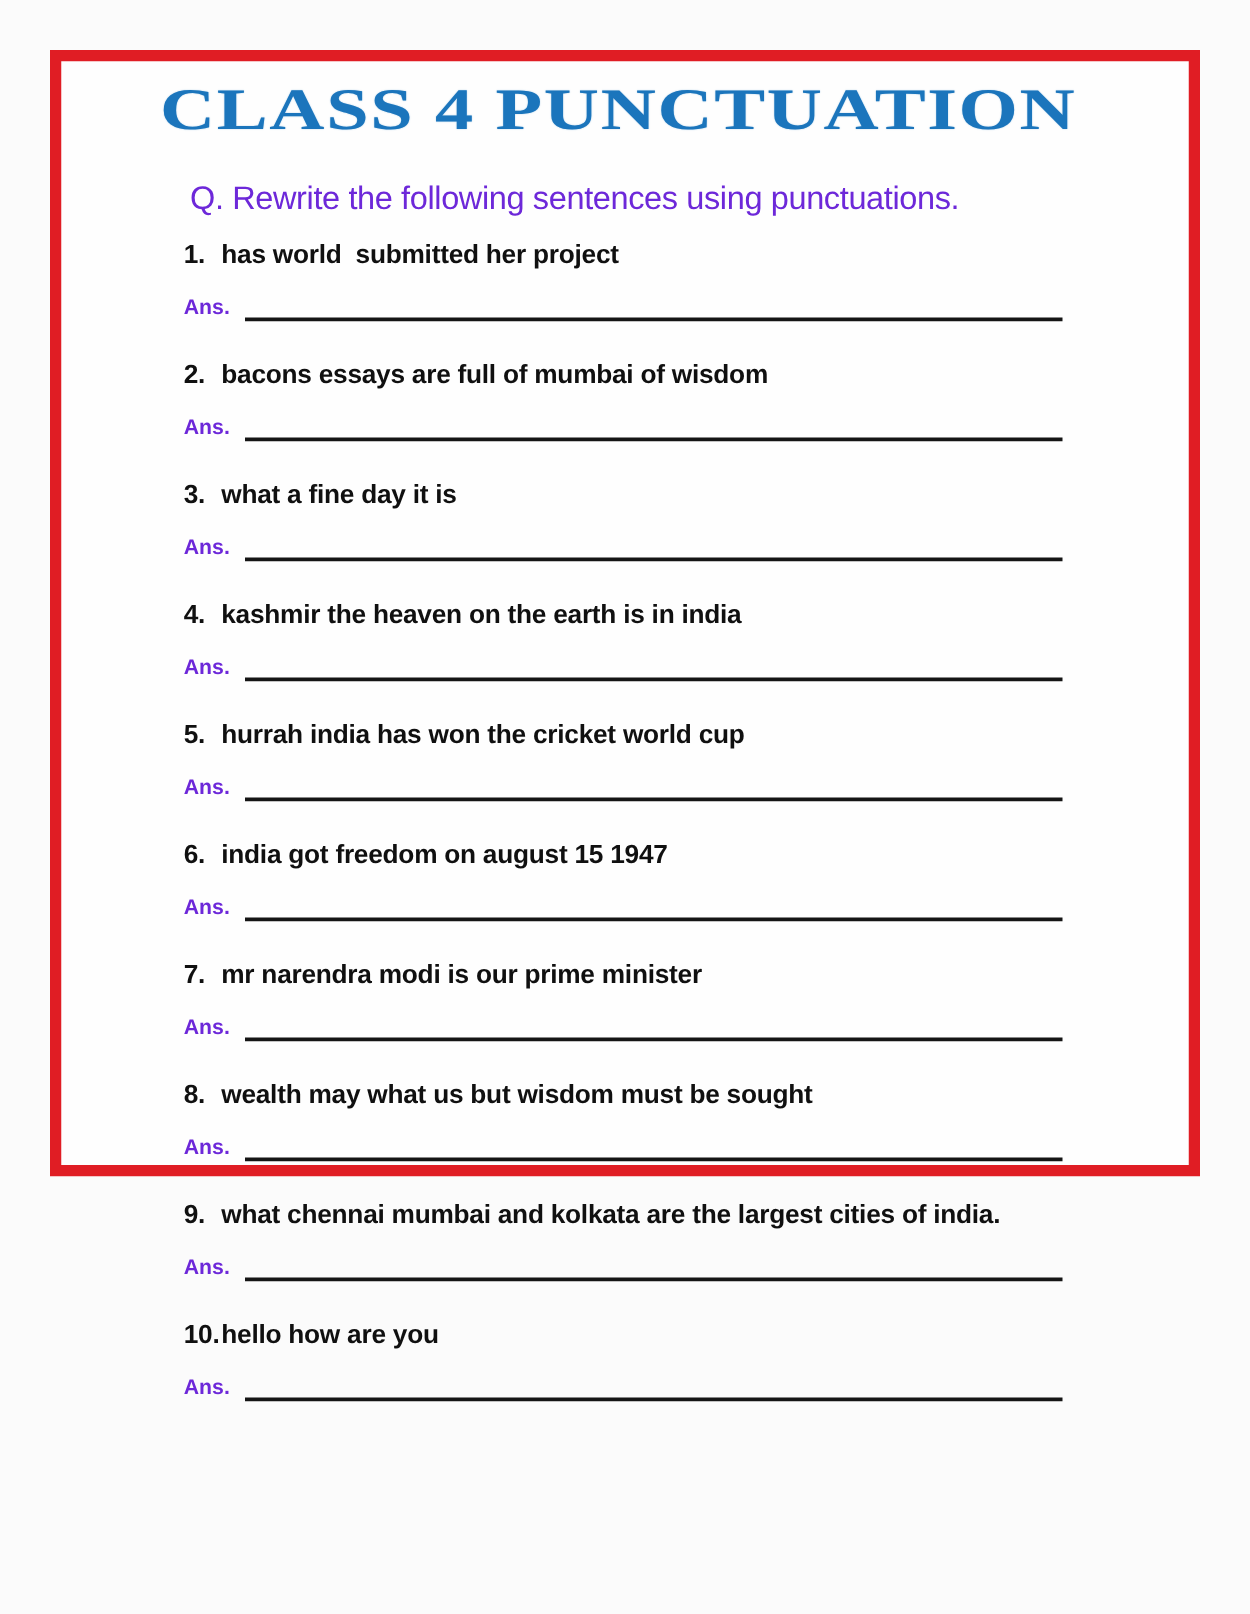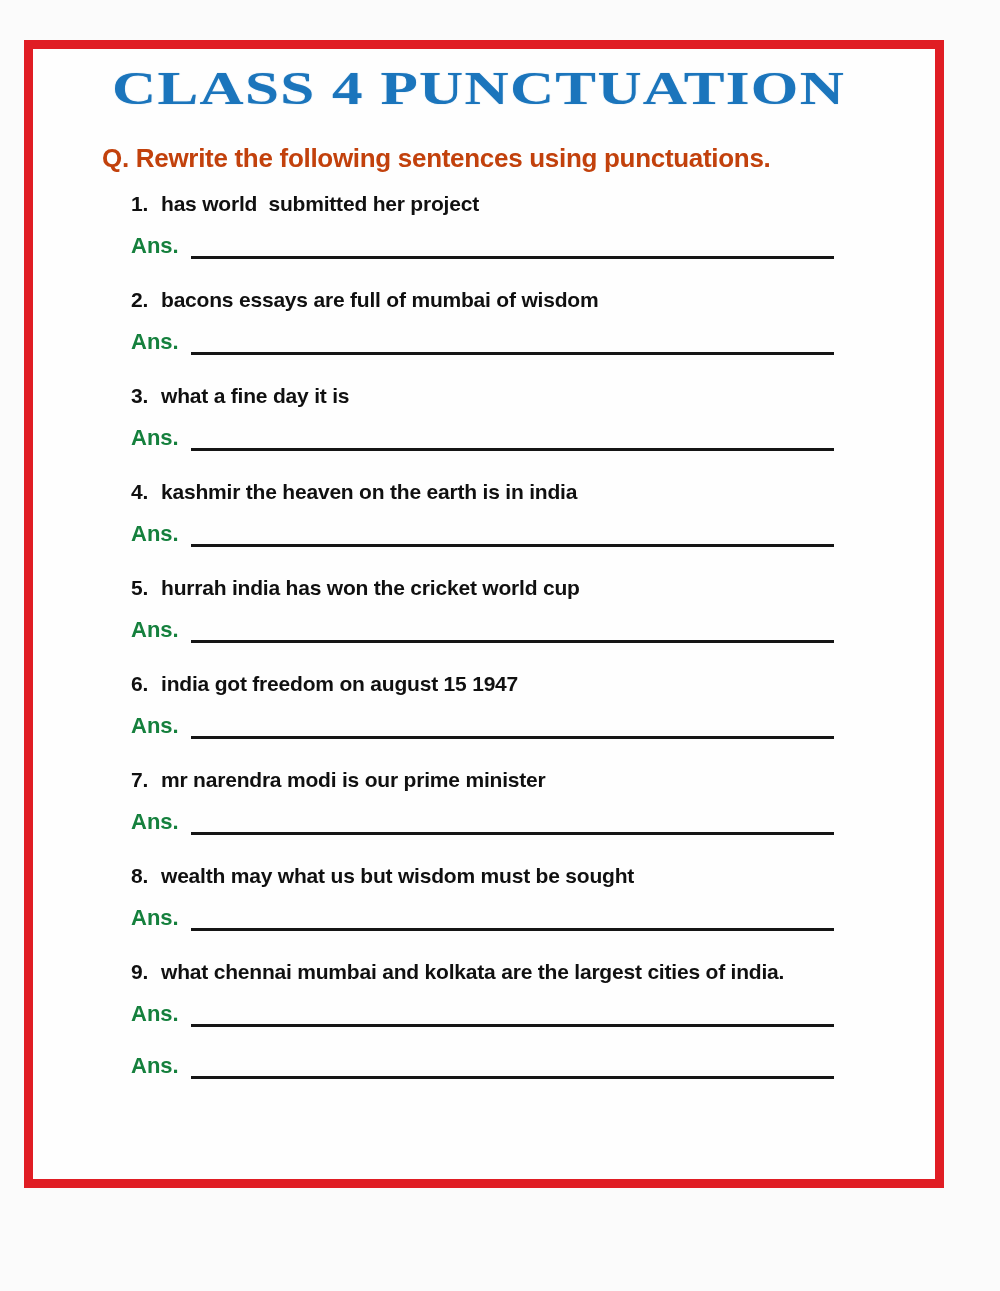--- a/index.html
+++ b/index.html
@@ -5,45 +5,45 @@
   * { margin: 0; padding: 0; box-sizing: border-box; }
   html, body {
     width: 1000px; height: 1291px;
     background: #fbfbfb;
     font-family: "Liberation Sans", sans-serif;
     position: relative;
     overflow: hidden;
   }
   .frame {
     position: absolute;
-    left: 24px; top: 40px;
-    width: 920px; height: 1148px;
+    left: 40px; top: 40px;
+    width: 920px; height: 901px;
     border: 9px solid #e01d24;
     background: #fefefe;
   }
   .title {
     margin: 13px 0 0 79px;
     font-family: "Liberation Serif", serif;
     font-weight: 700;
     font-size: 47px;
     line-height: 52px;
     letter-spacing: 1px;
     color: #1b75bc;
     display: inline-block;
     transform: scaleX(1.30);
     transform-origin: left center;
     white-space: nowrap;
     text-shadow: 0 0 1px rgba(27,117,188,0.45);
   }
   .heading {
-    margin: 27px 40px 14px 69px;
+    margin: 27px 40px 14px 103px;
     font-size: 26px;
     line-height: 34px;
-    font-weight: 700;
-    color: #c2410c;
+    font-weight: 400;
+    color: #6d28d9;
     letter-spacing: -0.3px;
   }
   .questions {
     margin-left: 98px;
     width: 703px;
   }
   .q-item { margin-bottom: 26px; }
   .q-line {
     display: flex;
     align-items: flex-start;
@@ -57,25 +57,25 @@
   .q-num {
     min-width: 30px;
     flex: 0 0 auto;
   }
   .q-text {
     flex: 1 1 auto;
     white-space: pre-wrap;
   }
   .ans-line {
     display: flex;
-    align-items: flex-end;
+    align-items: flex-start;
     height: 26px;
-    font-size: 22px;
+    font-size: 17px;
     font-weight: 700;
-    color: #15803d;
+    color: #6d28d9;
   }
   .ans-label {
     flex: 0 0 auto;
     line-height: 26px;
   }
   .ans-blank {
     flex: 1 1 auto;
     margin-left: 12px;
     border-bottom: 3px solid #151515;
     height: 24px;
@@ -184,19 +184,23 @@
       <span class="q-num">9.</span>
       <span class="q-text">what chennai mumbai and kolkata are the largest cities of india.</span>
     </div>
     <div class="ans-line">
       <span class="ans-label">Ans.</span>
       <span class="ans-blank"></span>
     </div>
   </div>
 
   <div class="q-item">
+    <div class="q-line">
+      <span class="q-num">10.</span>
+      <span class="q-text">hello how are you</span>
+    </div>
     <div class="ans-line">
       <span class="ans-label">Ans.</span>
       <span class="ans-blank"></span>
     </div>
   </div>
 </div>
 </div>
 
 </body></html>

